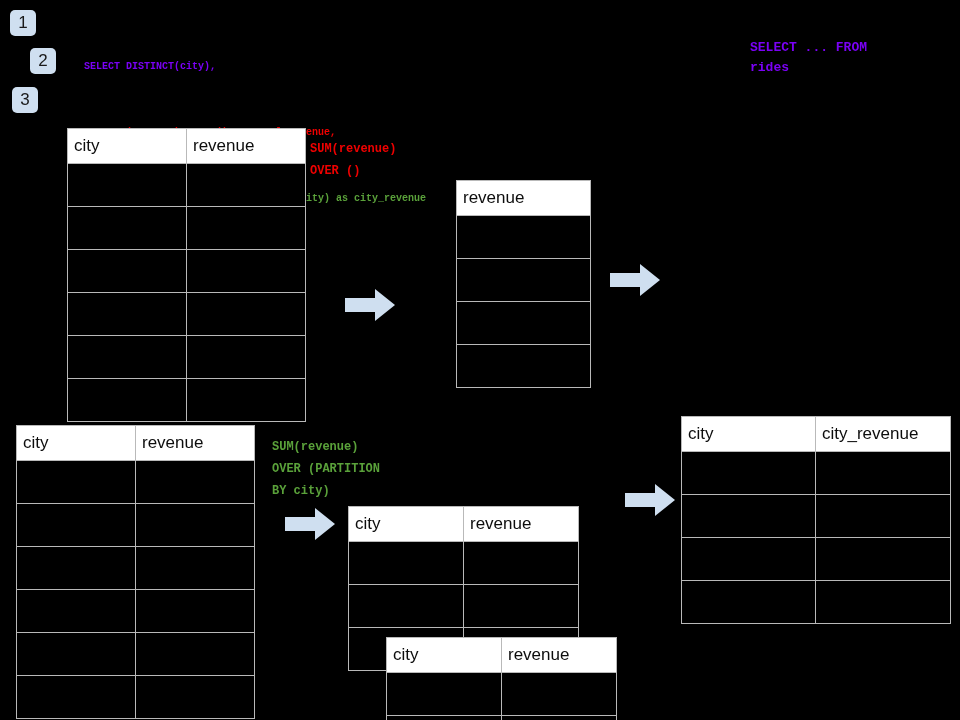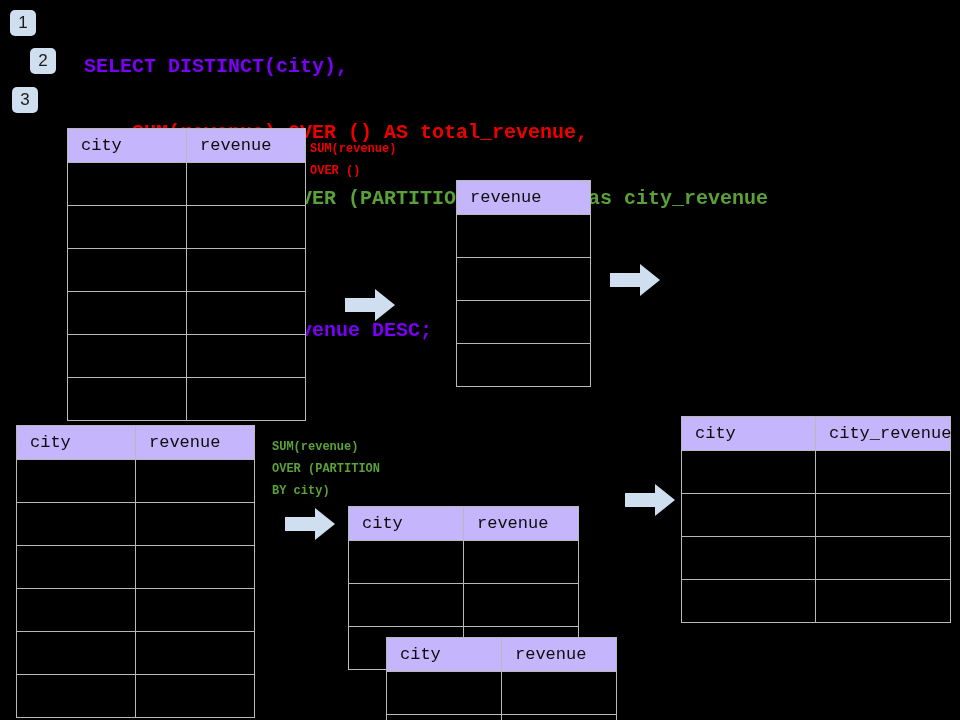--- a/index.html
+++ b/index.html
@@ -28,21 +28,21 @@
     line-height: 26px;
     text-align: center;
     width: 26px;
     height: 26px;
   }
 
   
   .sql {
     position: absolute;
     font-family: "Liberation Mono", "DejaVu Sans Mono", monospace;
-    font-size: 20px;
+    font-size: 10px;
     font-weight: bold;
     white-space: pre;
     letter-spacing: 0px;
     line-height: 22px;
   }
   .sql-line { white-space: pre; }
   .c-purple { color: #7a01f5; }
   .c-red    { color: #ef0000; }
   .c-green  { color: #5aa13a; }
 
@@ -71,27 +71,27 @@
     background: #000000;
     table-layout: fixed;
   }
   .tbl td, .tbl th {
     border: 1px solid #b9b9b9;
     padding: 0;
     margin: 0;
     background: #000000;
   }
   .tbl th {
-    background: #c4b5fd;
+    background: #ffffff;
     color: #0d0d0d;
-    font-family: Liberation Mono, monospace;
+    font-family: Liberation Sans, sans-serif;
     font-weight: normal;
     font-size: 17px;
     text-align: left;
-    padding: 7px 0 7px 13px;
+    padding: 7px 0 7px 6px;
     height: 22px;
     box-sizing: border-box;
   }
   .tbl td { height: 42px; }
 
   
   .arrow {
     position: absolute;
   }
 </style>
@@ -105,20 +105,22 @@
   <div class="badge" style="left:12px; top:87px;">3</div>
 
   <div class="sql" style="left:84px; top:12px;">
     <div class="sql-line c-purple">SELECT DISTINCT(city),</div>
     <div class="sql-line c-red">    SUM(revenue) OVER () AS total_revenue,</div>
     <div class="sql-line c-green">    SUM(revenue) OVER (PARTITION BY city) as city_revenue</div>
     <div class="sql-line c-purple">  FROM rides</div>
     <div class="sql-line c-purple">  ORDER by city_revenue DESC;</div>
   </div>
 
+  <div class="annot-sm c-purple" style="left:750px; top:38px;">SELECT ... FROM
+rides</div>
 
   <div class="annot c-red" style="left:310px; top:138px;">SUM(revenue)
 OVER ()</div>
 
   <div class="annot c-green" style="left:272px; top:436px;">SUM(revenue)
 OVER (PARTITION
 BY city)</div>
 
   <table class="tbl" style="left:67px; top:128px; width:238px;">
     <colgroup>

